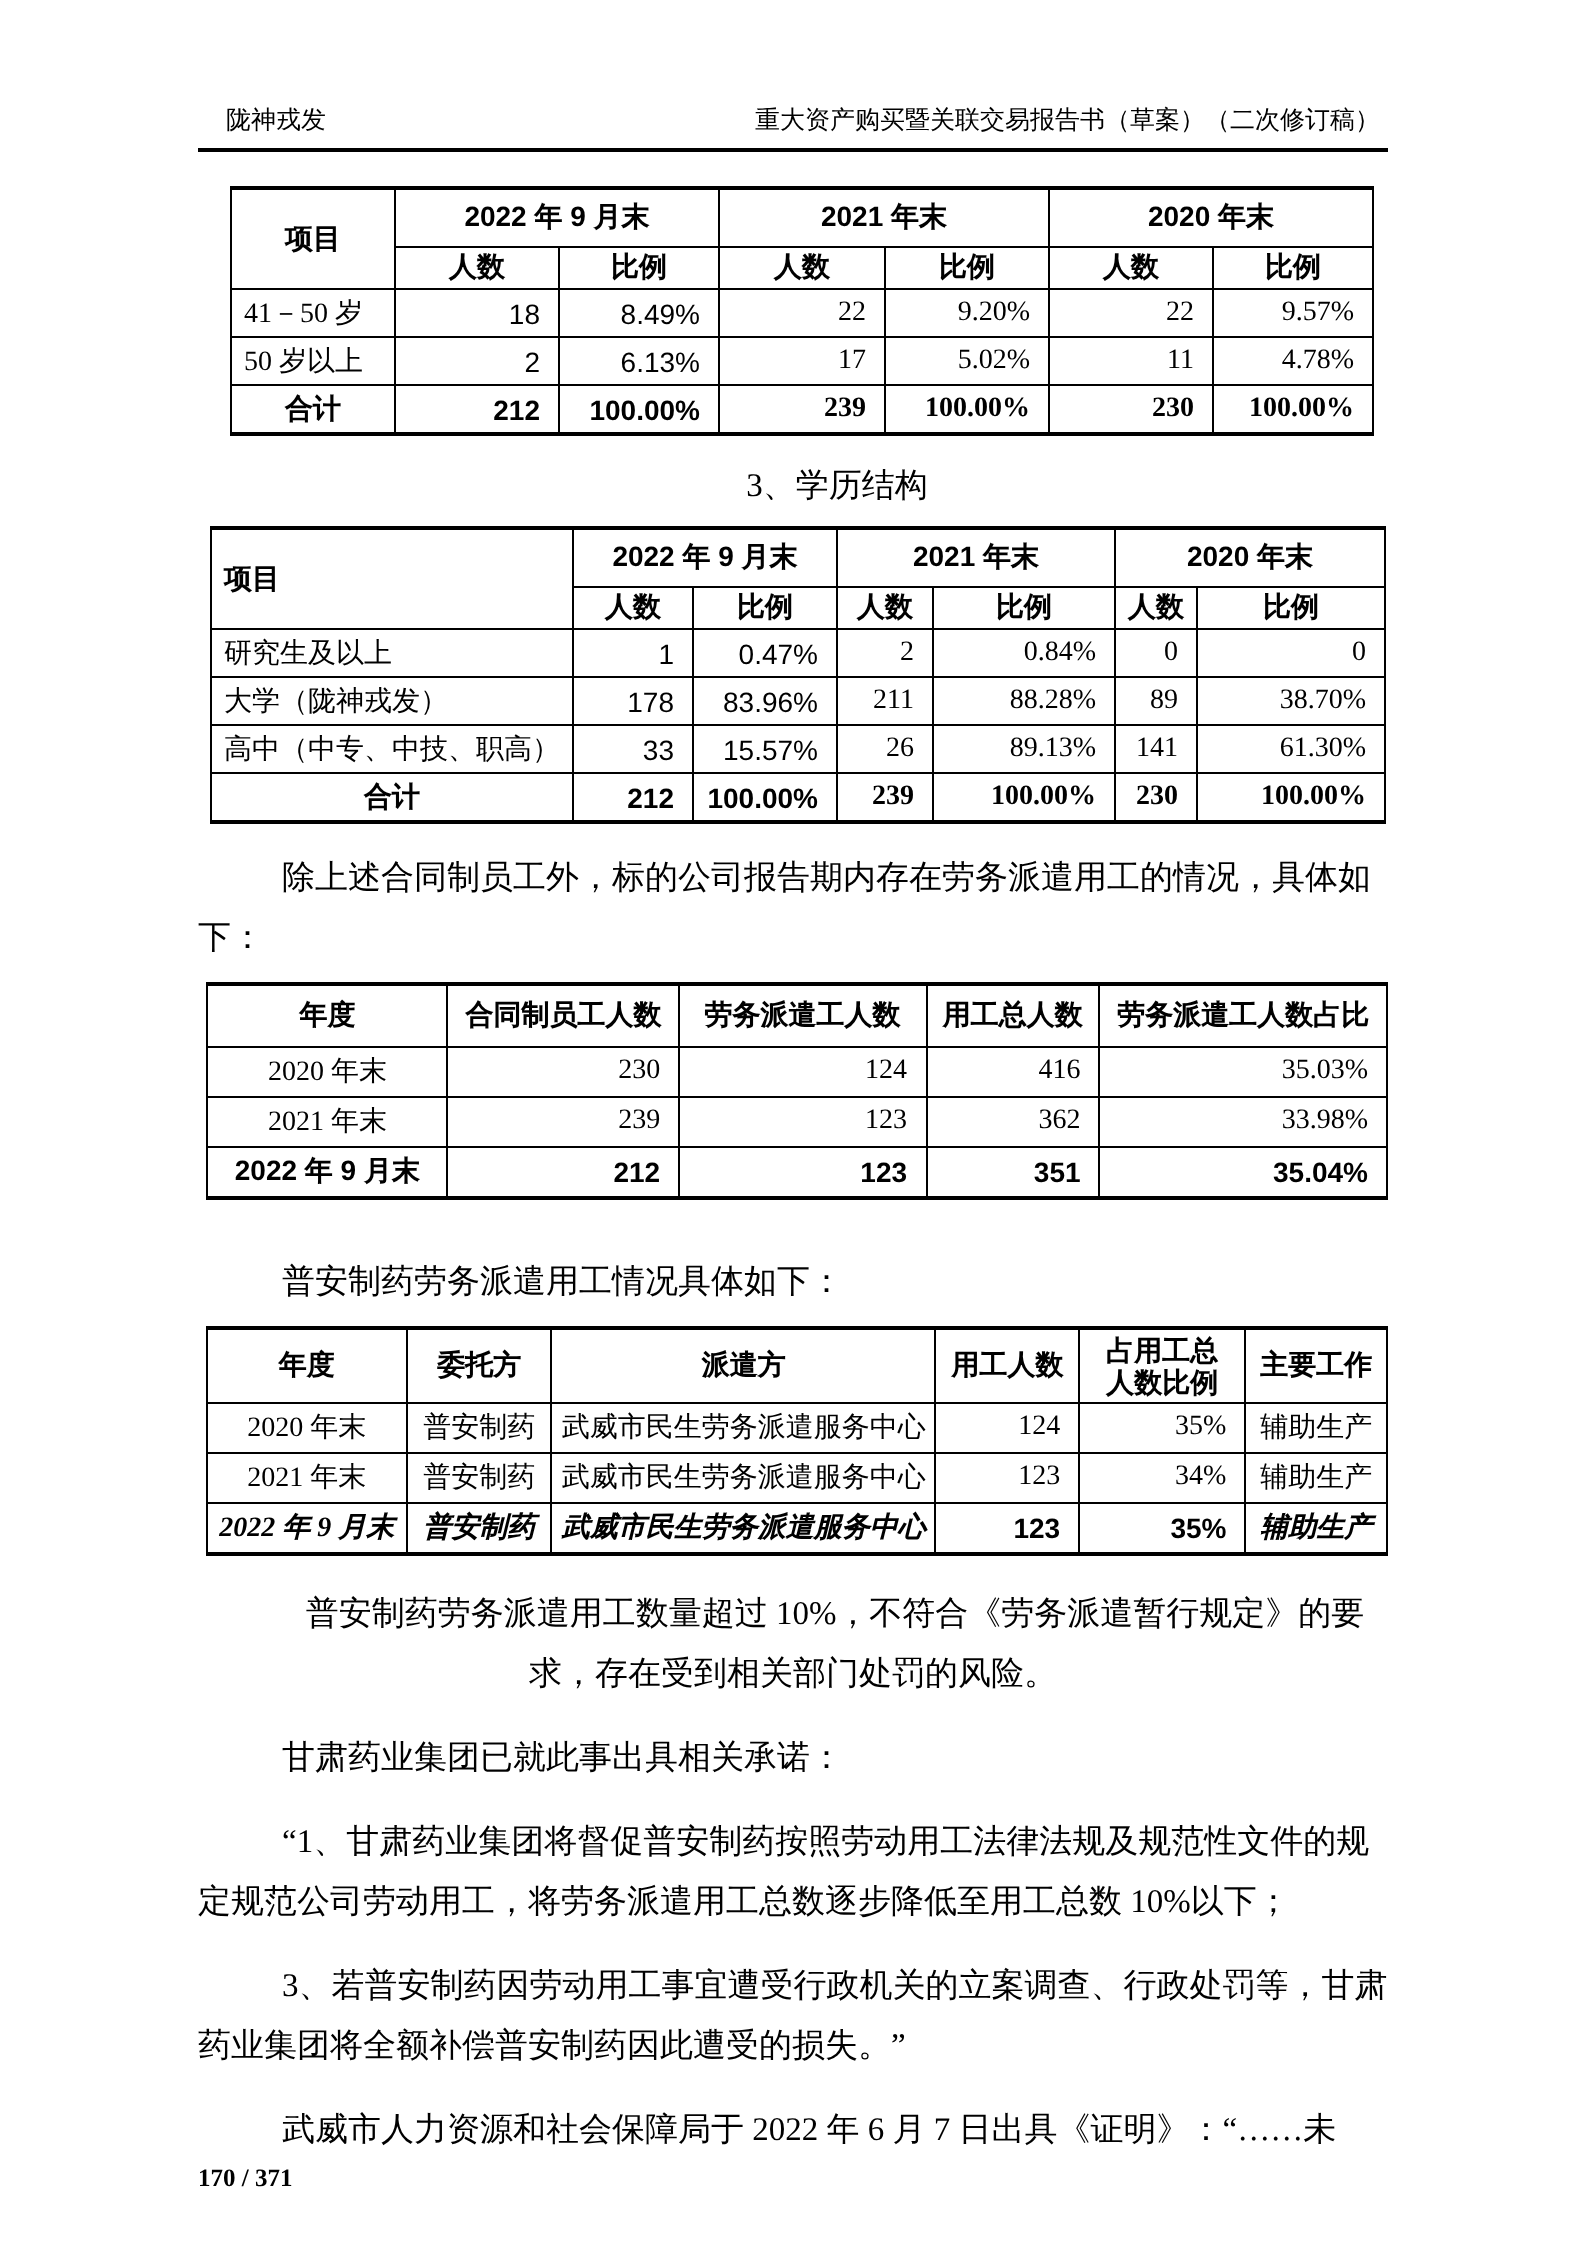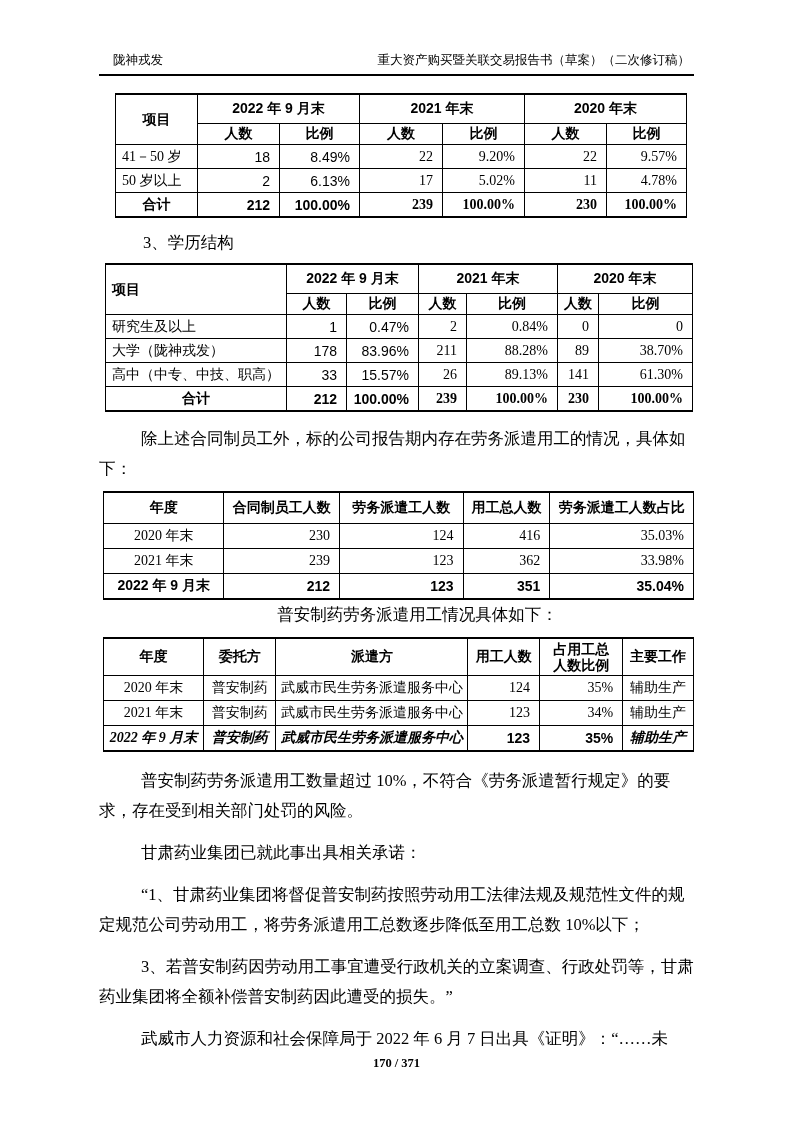--- a/index.html
+++ b/index.html
@@ -37,23 +37,23 @@
   tr.birow td.num { font-family:"Liberation Sans","DejaVu Sans",sans-serif; font-style:normal; }
   .hdr2line { line-height:16px; }
   
   .para { font-size:16.5px; line-height:30px; text-indent:42px; margin:0; }
   .heading { font-size:16.5px; line-height:22px; text-indent:44px; margin:0; }
   .t1 { margin:17px 0 0 16px; }
   .t2 { margin:9px 0 0 6px; }
   .t3 { margin:7px 0 0 4px; }
   .t4 { margin:7px 0 0 4px; }
   .mt12 { margin-top:12px; }
-  .mt10 { margin-top:0;text-align:center; }
-  .mt14 { margin-top:14px; }
-  .pagenum { text-align:center; font-weight:bold; font-size:12.5px; margin-top:2px; padding-right:0; }
+  .mt10 { margin-top:26px; }
+  .mt14 { margin-top:14px;text-align:center; }
+  .pagenum { text-align:left; font-weight:bold; font-size:12.5px; margin-top:2px; padding-right:0; }
 </style>
 </head>
 <body>
 
 <div class="page">
 
   <div class="runhead">
     <span>陇神戎发</span>
     <span>重大资产购买暨关联交易报告书（草案）（二次修订稿）</span>
   </div>

